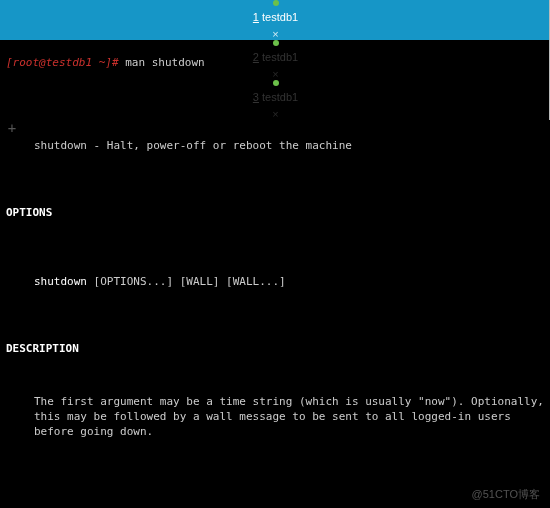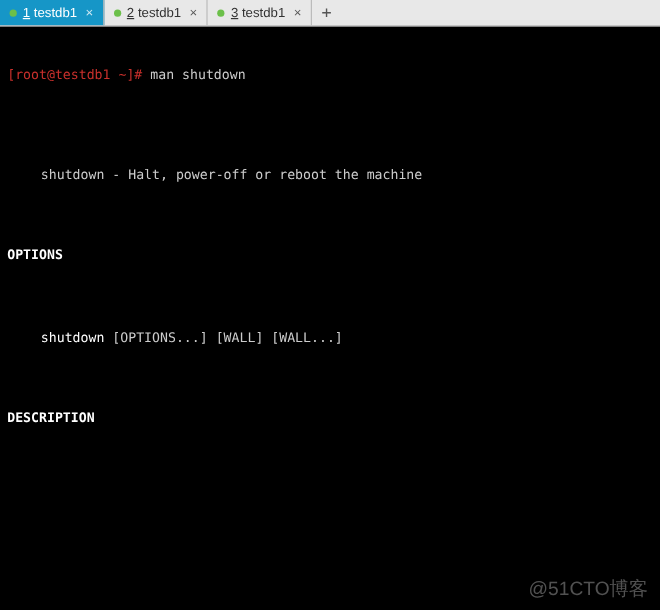--- a/index.html
+++ b/index.html
@@ -1,15 +1,15 @@
 <!DOCTYPE html>
 <html><head>
 <meta charset="utf-8">
 <style>
-  * { margin: 0; padding: 0; box-sizing: border-box; }
+  * { margin: 0; padding: 0; box-sizing: border-box; flex-direction: column; }
   body {
     font-family: "Consolas", "Monaco", monospace;
     font-size: 11px;
     background: #000;
     color: #ccc;
     width: 550px;
     height: 508px;
     overflow: hidden;
     position: relative;
   }
@@ -44,31 +44,31 @@
   .tab.active .close { color: #fff; }
   .newtab {
     width: 24px; display: flex; align-items: center; justify-content: center;
     font-size: 14px; color: #555; cursor: pointer;
   }
   .term {
     padding: 4px 6px 6px 6px;
     line-height: 1.35;
     white-space: pre-wrap;
   }
-  .prompt { color: #c9302c; }
+  .prompt { color: #c9302c; font-style: italic; }
   .sect { font-weight: bold; color: #fff; margin-top: 8px; }
   .ind1 { padding-left: 28px; margin-top: 24px; }
   .b { font-weight: normal; color: #fff; }
   .para { margin-top: 8px; }
   .watermark {
     position: absolute;
     right: 10px; bottom: 6px;
     color: #888; opacity: 0.6;
     font-family: Arial, sans-serif;
-    font-size: 16px;
+    font-size: 11px;
     pointer-events: none;
   }
 </style>
 </head>
 <body>
 
 <div class="tabbar">
   <div class="tab active">
     <span class="dot"></span>
     <span><span class="num">1</span> <span>testdb1</span></span>
@@ -89,20 +89,21 @@
 
 <div class="term">
   <div><span class="prompt">[root@testdb1 ~]# </span><span>man shutdown</span></div>
 
   <div class="ind1">shutdown - Halt, power-off or reboot the machine</div>
 
   <div class="sect">OPTIONS</div>
   <div class="ind1"><span class="b">shutdown</span><span> [OPTIONS...] [WALL] [WALL...]</span></div>
 
   <div class="sect">DESCRIPTION</div>
+  <div class="ind1 para">The first argument may be a time string (which is usually "now"). Optionally, this may be followed by a wall message to be sent to all logged-in users before going down.</div>
   
   
   
 
   
   
 
   
   
 

